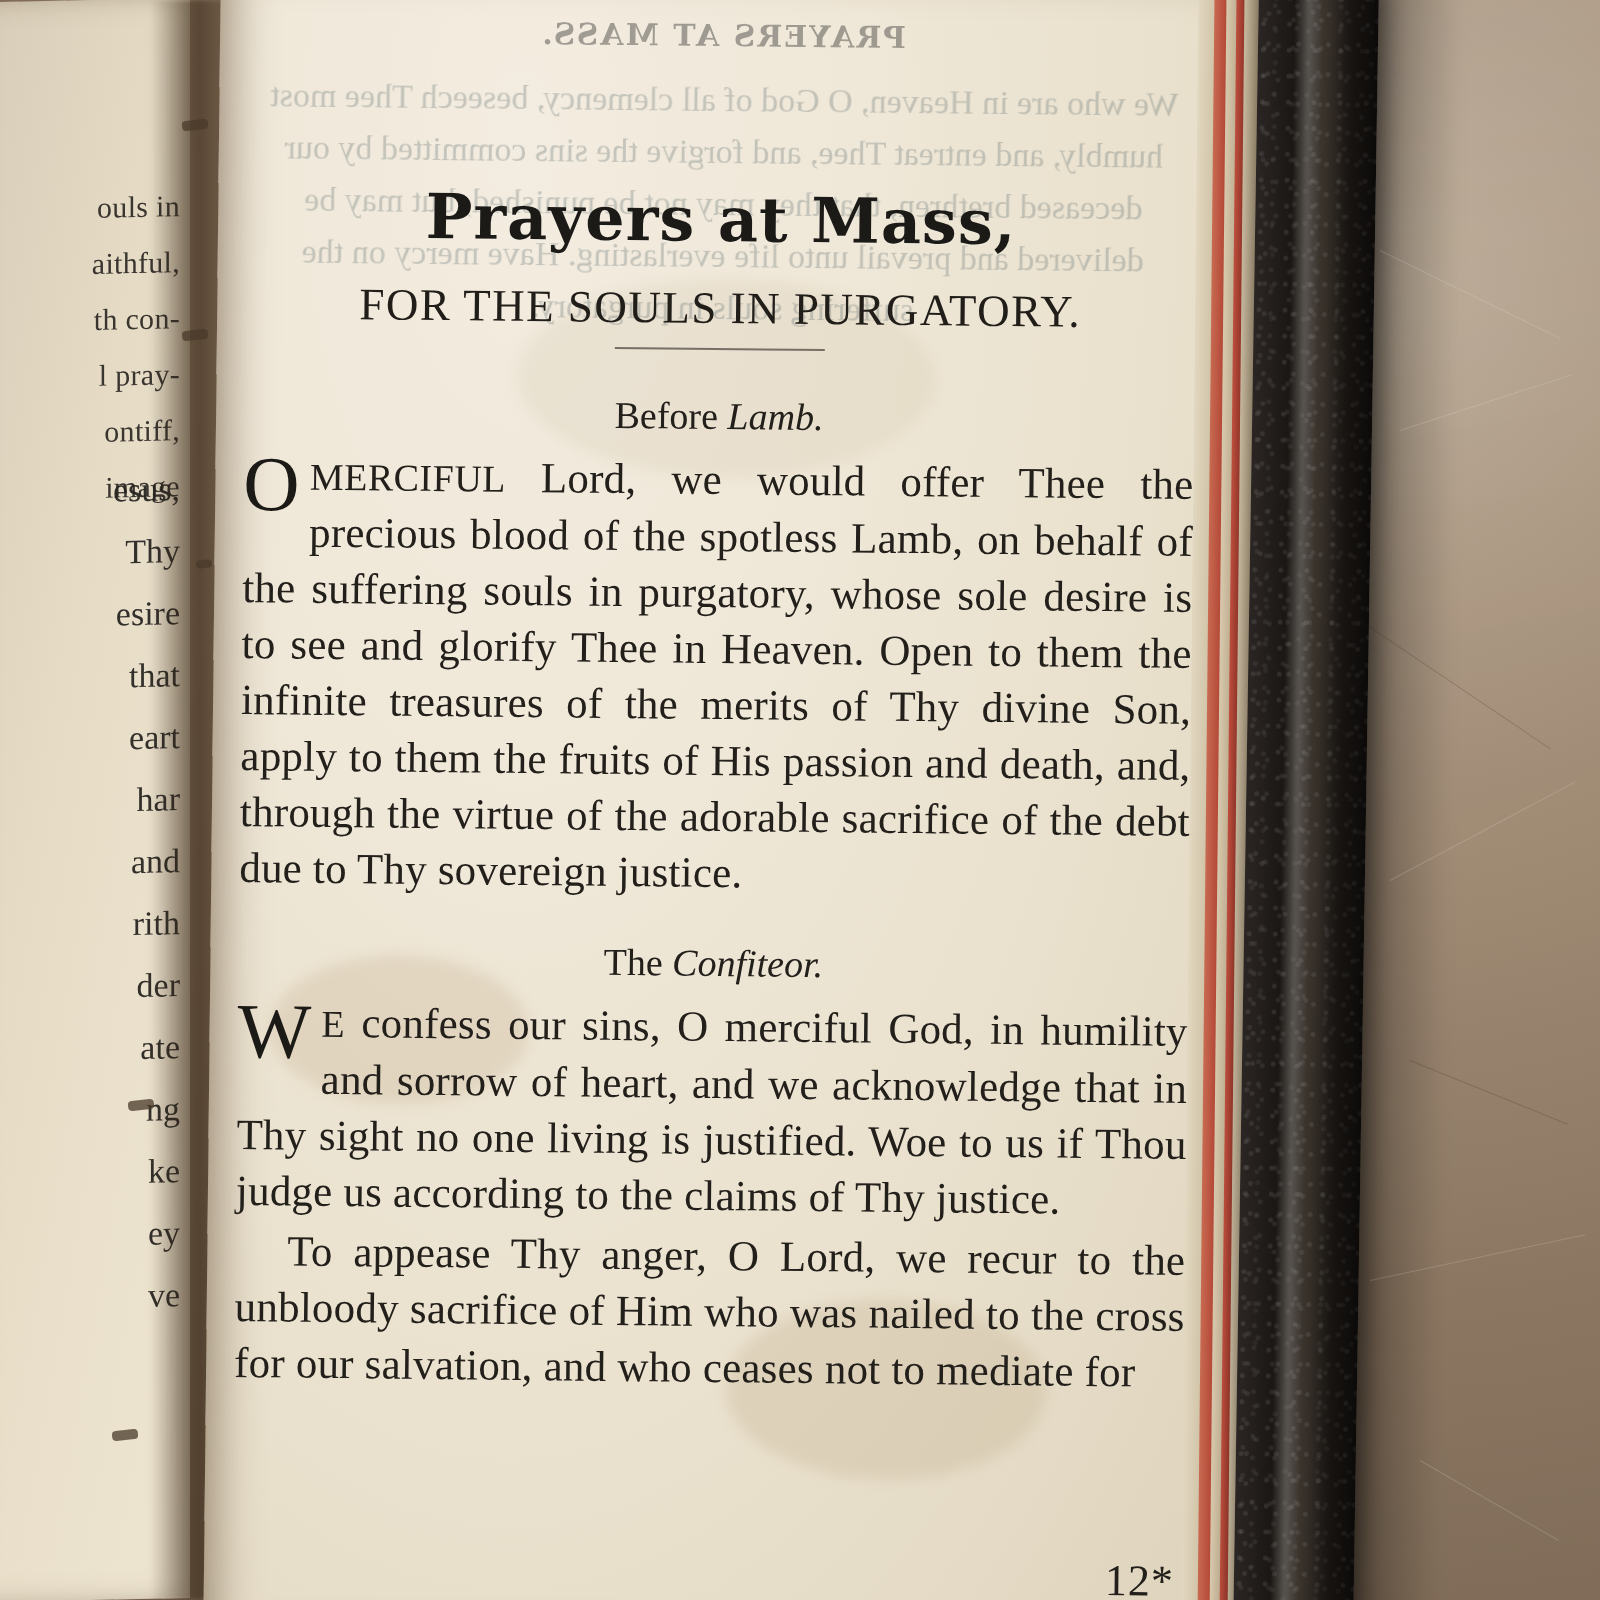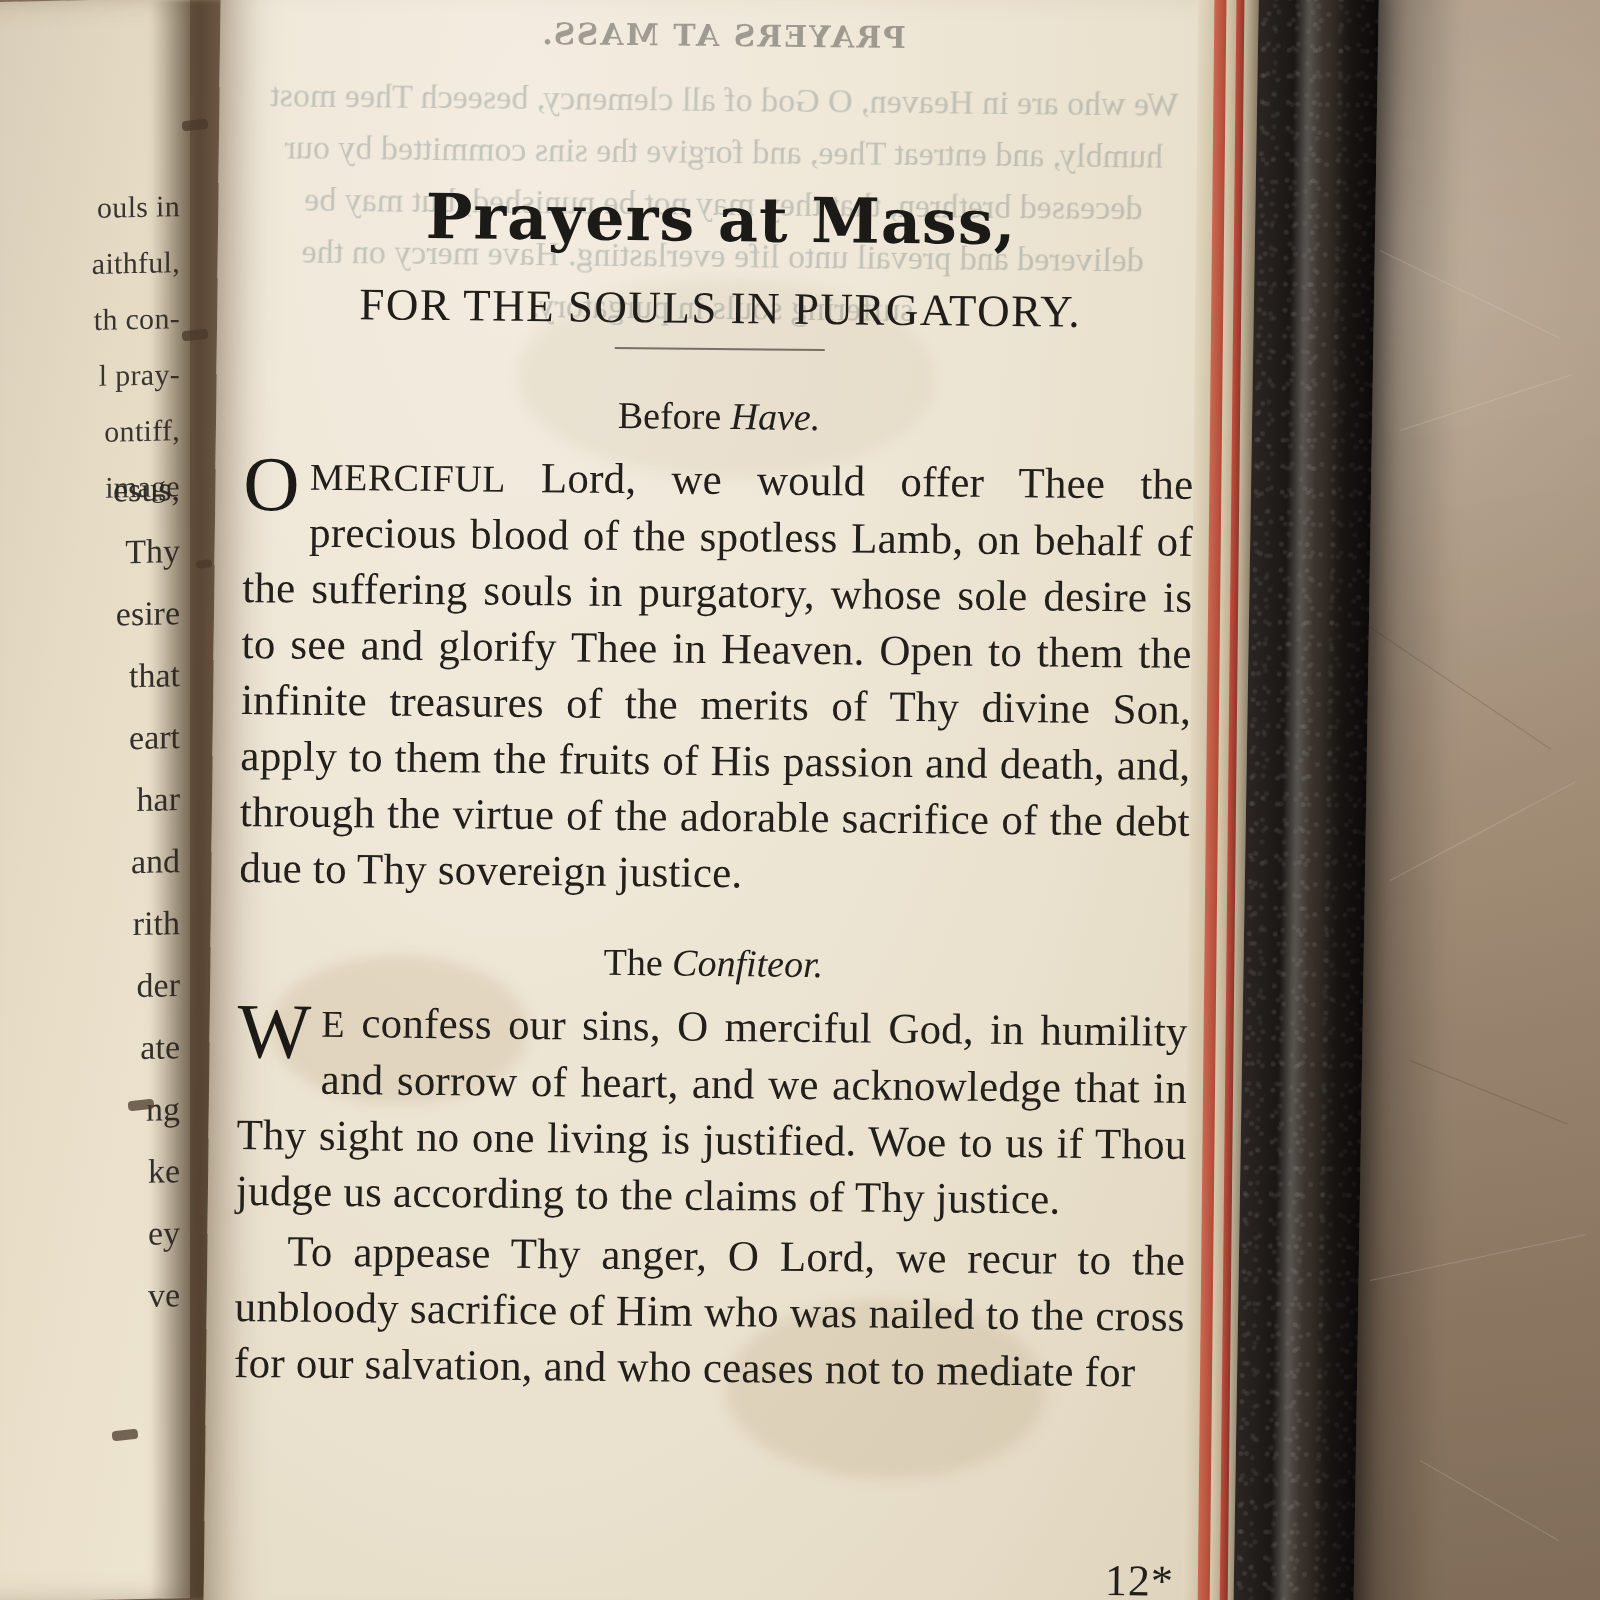--- a/index.html
+++ b/index.html
@@ -305,21 +305,21 @@
 
     <div class="content">
 
       <div class="running-head">PRAYERS AT MASS.</div>
 
       <h1 class="title">Prayers at Mass,</h1>
       <h2 class="subtitle">FOR THE SOULS IN PURGATORY.</h2>
       <div class="rule"></div>
 
       <div class="section-label">
-        <span>Before </span><i>Have.</i>
+        <span>Before </span><i>Lamb.</i>
       </div>
 
       <div class="dropcap-block">
         <span class="dropcap">O</span>
         <p class="body"><span class="smallcaps">MERCIFUL</span><span> Lord, we would offer Thee the precious blood of the spotless Lamb, on behalf of the suffering souls in purgatory, whose sole desire is to see and glorify Thee in Heaven. Open to them the infinite treasures of the merits of Thy divine Son, apply to them the fruits of His passion and death, and, through the virtue of the adorable sacrifice of the debt due to Thy sovereign justice.</span></p>
       </div>
 
       <div class="section-label" style="margin-top:40px">
         <span>The </span><i>Confiteor.</i>
       </div>

